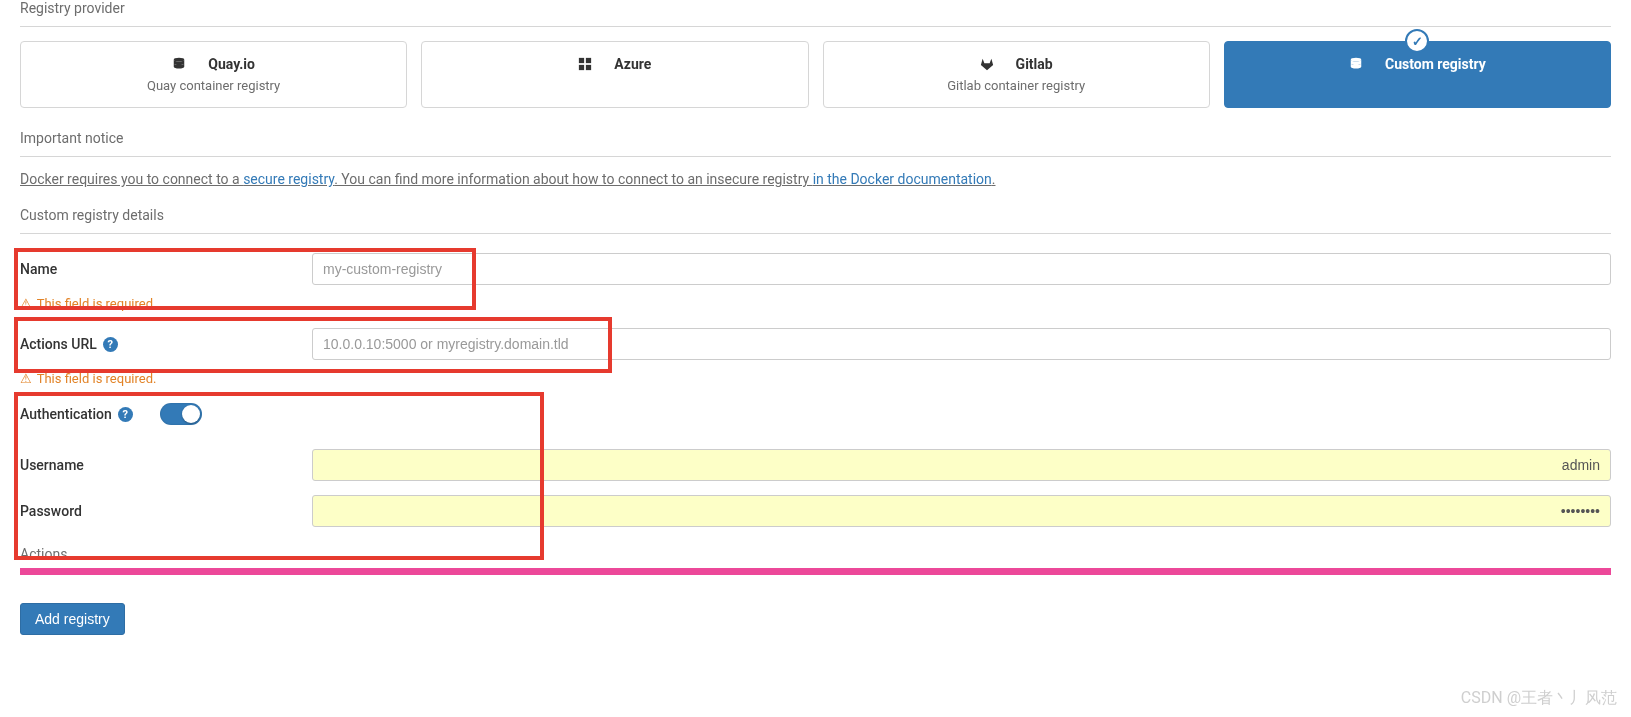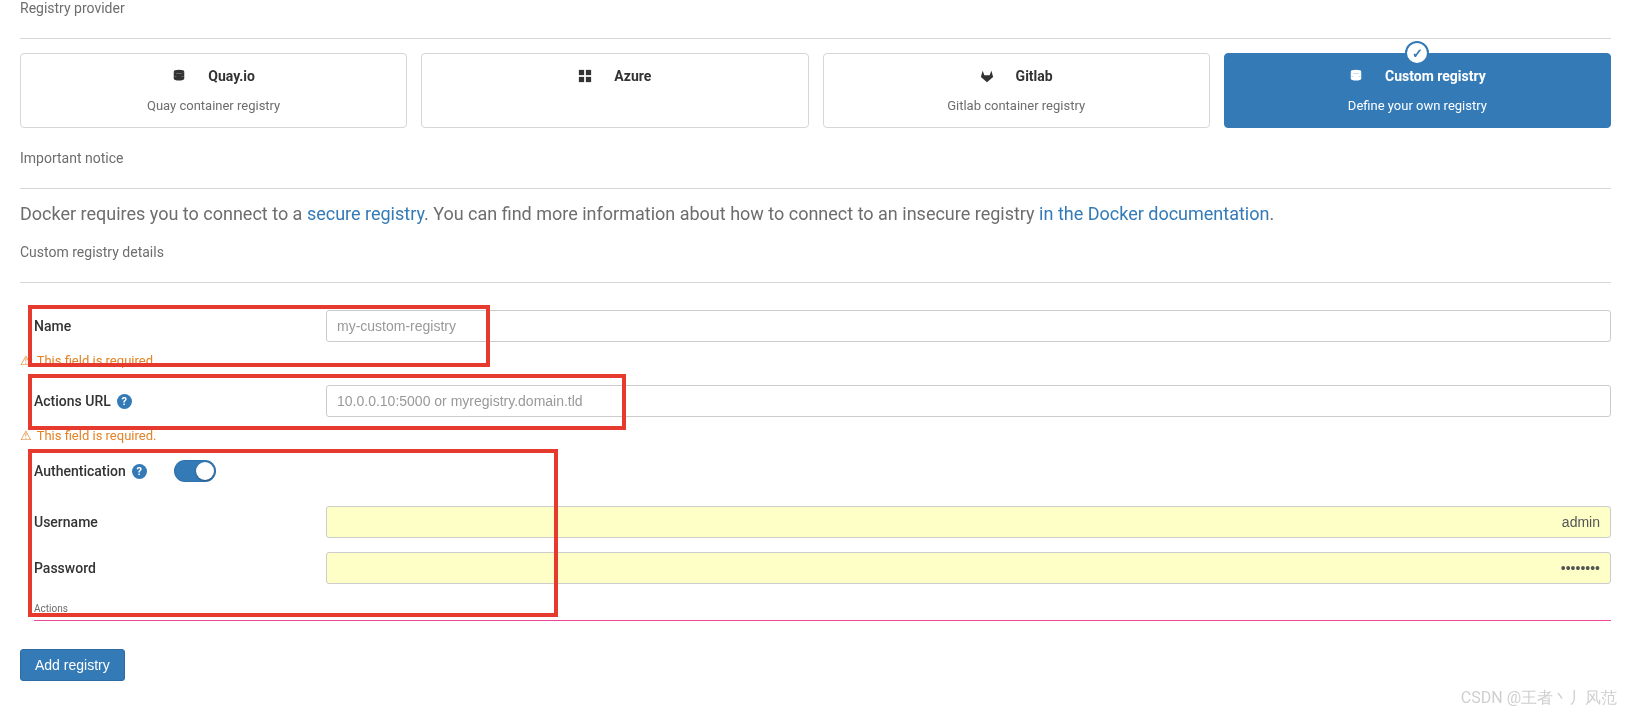--- a/index.html
+++ b/index.html
@@ -6,25 +6,25 @@
     body {
       font-family: -apple-system, BlinkMacSystemFont, "Segoe UI", Roboto, Helvetica, Arial, sans-serif;
       font-size: 14px;
       color: #333;
       background: #fff;
       padding: 0 20px 20px 20px;
     }
     .section-title {
       color: #6d6d6d;
       font-size: 14px;
-      padding-bottom: 22px;
+      padding-bottom: 10px;
       border-bottom: 1px solid #d6d6d6;
       margin-bottom: 14px;
     }
-    .section-title.tight { margin-bottom: 20px; }
+    .section-title.tight { margin-bottom: 12px; }
     .provider-row {
       display: flex;
       gap: 14px;
       margin-bottom: 22px;
       position: relative;
     }
     .provider-card {
       flex: 1;
       border: 1px solid #d6d6d6;
       border-radius: 4px;
@@ -44,21 +44,21 @@
       color: #333;
       display: inline-flex;
       align-items: center;
       gap: 22px;
       font-size: 14px;
     }
     .provider-card.selected .title { color: #fff; text-align: right; }
     .provider-card .subtitle {
       color: #6d6d6d;
       font-size: 13px;
-      margin-top: 14px;
+      margin-top: 6px;
     }
     .provider-card.selected .subtitle { color: #fff; }
     .badge-check {
       position: absolute;
       top: -13px;
       left: 50%;
       transform: translateX(-50%);
       width: 24px;
       height: 24px;
       background: #fff;
@@ -66,22 +66,23 @@
       border-radius: 50%;
       display: flex;
       align-items: center;
       justify-content: center;
       color: #337ab7;
       font-size: 13px;
       font-weight: bold;
     }
     .notice-text {
       color: #6d6d6d;
-      font-size: 18px;
+      font-size: 14px;
       margin-bottom: 20px;
+      text-decoration: underline;
     }
     .notice-text a { color: #337ab7; text-decoration: none; }
     .form-row {
       display: flex;
       align-items: center;
       padding: 7px 0;
     }
     .form-row .label {
       width: 260px;
       color: #333;
@@ -137,23 +138,23 @@
       right: 2px;
       top: 2px;
       width: 18px;
       height: 18px;
       background: #fff;
       border-radius: 50%;
       box-shadow: 0 1px 2px rgba(0,0,0,0.3);
     }
     .actions-title {
       color: #6d6d6d;
-      font-size: 10px;
+      font-size: 14px;
       padding-bottom: 6px;
-      border-bottom: 1px solid #ec4899;
+      border-bottom: 7px solid #ec4899;
       margin-top: 12px;
       margin-bottom: 16px;
     }
     .btn-primary {
       background: #337ab7;
       color: #fff;
       border: 1px solid #2e6da4;
       padding: 7px 14px;
       border-radius: 3px;
       font-size: 14px;
@@ -166,21 +167,21 @@
       pointer-events: none;
       z-index: 5;
     }
     .watermark {
       position: fixed;
       bottom: 8px;
       right: 14px;
       color: #cfcfcf;
       font-size: 16px;
     }
-    .rel { position: relative; margin-left: 14px; }
+    .rel { position: relative; }
     svg.ico { width: 14px; height: 14px; display: inline-block; vertical-align: -2px; }
   </style>
 </head>
 <body>
 
 
 
 
 <div class="section-title">Registry provider</div>
 
@@ -222,21 +223,20 @@
   <div class="provider-card selected">
     <div class="badge-check">✓</div>
     <div class="title">
       <span><svg class="ico" viewBox="0 0 16 16" fill="currentColor">
             <ellipse cx="8" cy="3" rx="6" ry="2.2"></ellipse>
             <path d="M2 3v4c0 1.2 2.7 2.2 6 2.2s6-1 6-2.2V3c0 1.2-2.7 2.2-6 2.2S2 4.2 2 3z"></path>
             <path d="M2 7v4c0 1.2 2.7 2.2 6 2.2s6-1 6-2.2V7c0 1.2-2.7 2.2-6 2.2S2 8.2 2 7z"></path>
           </svg></span>
       <span>Custom registry</span>
     </div>
-    <div class="subtitle">Define your own registry</div>
   </div>
 </div>
 
 
 <div class="section-title">Important notice</div>
 <p class="notice-text">
   <span>Docker requires you to connect to a </span><a href="#">secure registry</a><span>. You can find more information about how to connect to an insecure registry </span><a href="#">in the Docker documentation</a><span>.</span>
 </p>
 
 

